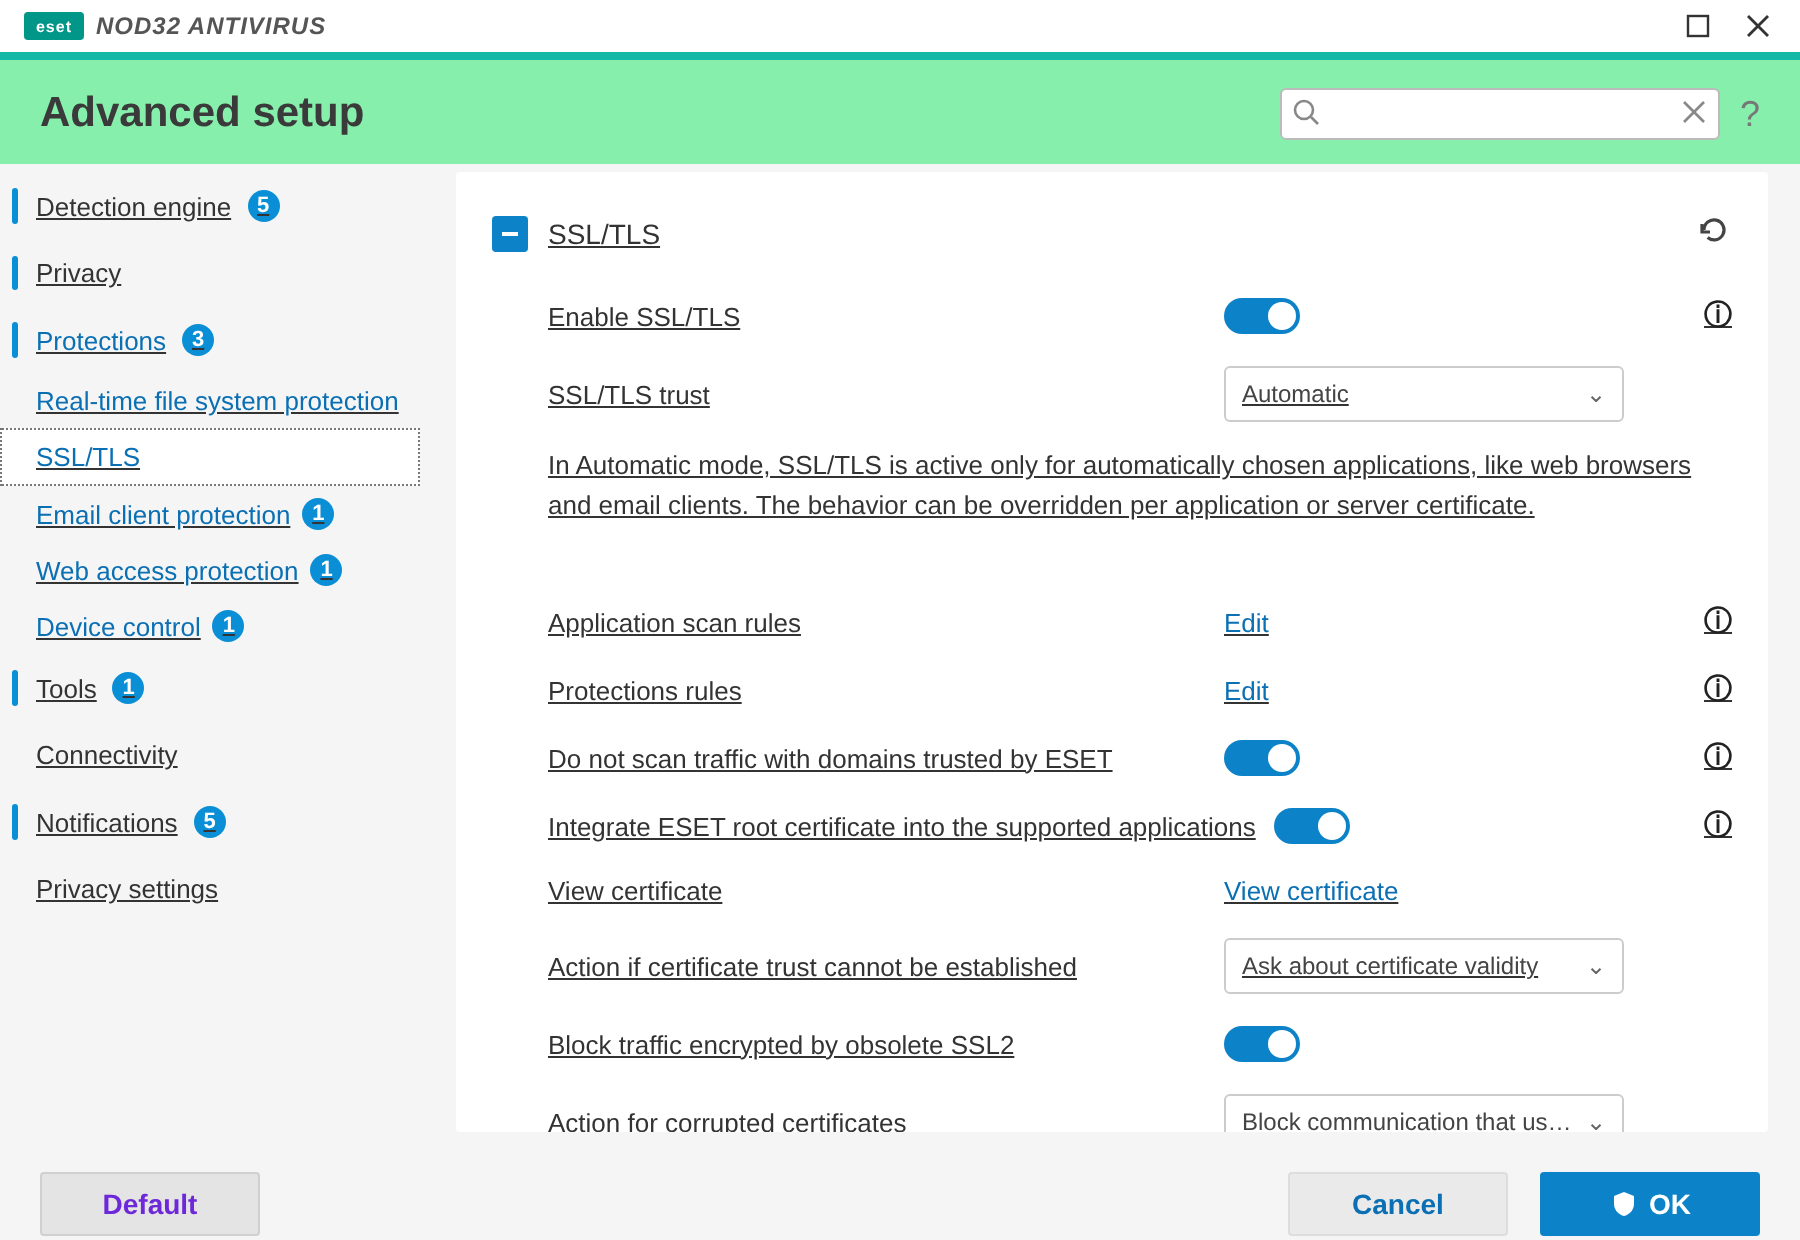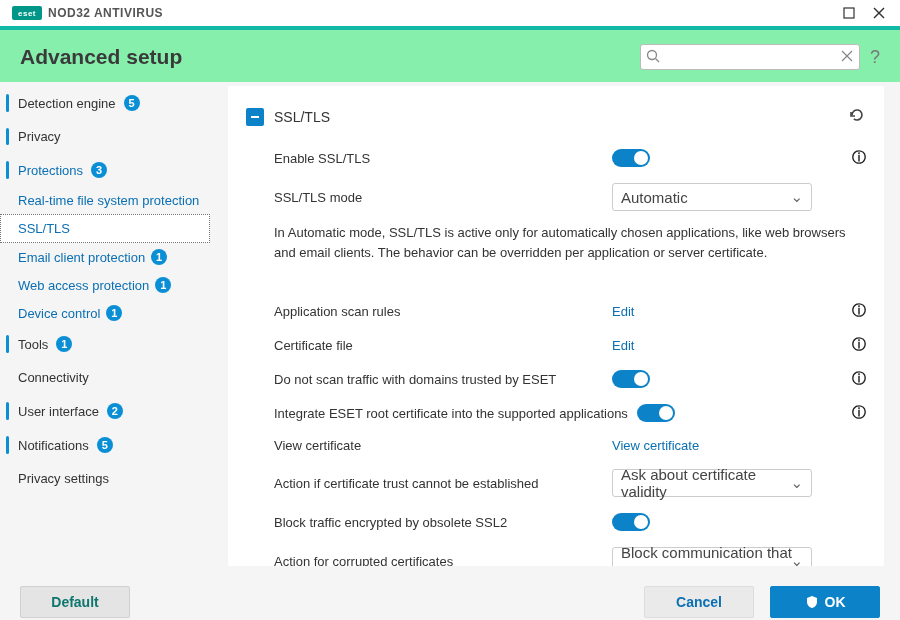--- a/index.html
+++ b/index.html
@@ -2,34 +2,34 @@
 <html><head>
 <meta charset="utf-8">
 <style>
 * { box-sizing: border-box; margin: 0; padding: 0; font-family: "Segoe UI", Arial, sans-serif; }
 body { width: 900px; height: 620px; background: #fff; overflow: hidden; font-size: 13px; color: #333; }
 
 .titlebar { height: 30px; display: flex; align-items: center; padding: 0 6px 0 12px; border-bottom: 4px solid #14b8a6; }
 .titlebar .logo { display: flex; align-items: center; gap: 6px; }
 .titlebar .logo-badge { width: 30px; height: 14px; background: #009688; border-radius: 2px; display: flex; align-items: center; justify-content: center; }
 .titlebar .logo-badge-text { color: #fff; font-size: 8px; font-weight: bold; letter-spacing: 0.5px; }
-.titlebar .product { font-size: 12px; color: #555; font-weight: 600; letter-spacing: 0.5px; }
+.titlebar .product { font-size: 12px; color: #555; font-weight: 600; letter-spacing: 0.5px; font-style: italic; }
 .titlebar .spacer { flex: 1; }
 .titlebar .winbtn { width: 30px; height: 24px; display: flex; align-items: center; justify-content: center; color: #333; }
 
 .headerbar { display: flex; align-items: center; padding: 14px 20px 12px 20px; background: #86efac; }
 .headerbar h1 { font-size: 21px; font-weight: 600; color: #3a3a3a; }
 .headerbar .spacer { flex: 1; }
 .searchwrap { position: relative; width: 220px; }
 .searchwrap input { width: 100%; height: 26px; border: 1px solid #bbb; border-radius: 3px; padding: 0 28px 0 26px; font-size: 13px; }
 .searchwrap .search-icon { position: absolute; left: 6px; top: 5px; color: #888; }
 .searchwrap .clear-icon { position: absolute; right: 6px; top: 5px; color: #888; }
 .help-icon { margin-left: 10px; color: #777; font-size: 18px; }
 
-.mainarea { display: flex; height: 492px; background: #f5f5f5; }
+.mainarea { display: flex; height: 492px; background: #f5f5f5; text-decoration: underline; }
 
 .sidebar { width: 220px; padding: 4px 10px 0 0; }
 .side-item { position: relative; padding: 9px 10px 9px 18px; color: #333; cursor: pointer; display: flex; align-items: center; gap: 8px; }
 .side-item.bar::before { content: ""; position: absolute; left: 6px; top: 8px; bottom: 8px; width: 3px; background: #0a8fd6; border-radius: 2px; }
 .side-sub { padding: 6px 10px 6px 18px; color: #0a6fb3; cursor: pointer; font-size: 13px; display: flex; align-items: center; gap: 6px; }
 .side-sub.selected { border: 1px dotted #777; background: #fff; padding-left: 17px; }
 .badge { background: #0a8fd6; color: #fff; border-radius: 8px; min-width: 16px; height: 16px; font-size: 11px; font-weight: bold; display: inline-flex; align-items: center; justify-content: center; padding: 0 4px; }
 .sub-group .side-sub { color: #0a6fb3; }
 .side-section-title { color: #0a6fb3; }
 
@@ -43,31 +43,31 @@
 .row .lbl { flex: 0 0 330px; color: #333; font-size: 13px; }
 .row .ctrl { flex: 1; display: flex; align-items: center; }
 .row .info { width: 20px; text-align: right; color: #222; }
 .info-glyph { font-weight: bold; font-size: 14px; }
 
 .desc { padding: 4px 0 14px 28px; color: #333; font-size: 13px; line-height: 1.5; }
 
 .toggle { width: 38px; height: 18px; background: #0c83c8; border-radius: 9px; position: relative; }
 .toggle::after { content: ""; position: absolute; right: 2px; top: 2px; width: 14px; height: 14px; background: #fff; border-radius: 50%; }
 
-.select { width: 200px; height: 28px; border: 1px solid #ccc; border-radius: 3px; background: #fff; display: flex; align-items: center; padding: 0 8px; color: #444; position: relative; font-size: 15px; }
+.select { width: 200px; height: 28px; border: 1px solid #ccc; border-radius: 3px; background: #fff; display: flex; align-items: center; padding: 0 8px; color: #444; position: relative; font-size: 12px; }
 .select .chev { position: absolute; right: 8px; color: #666; }
 
 .linkbtn { color: #0a6fb3; font-size: 13px; cursor: pointer; }
 
 .spacer-block { height: 18px; }
 
 .footer { height: 56px; display: flex; align-items: center; padding: 0 20px; gap: 16px; background: #f5f5f5; }
 .footer .spacer { flex: 1; }
 .btn { min-width: 110px; height: 32px; border: 1px solid #ccc; background: #eee; border-radius: 2px; display: flex; align-items: center; justify-content: center; font-size: 14px; gap: 6px; cursor: pointer; }
-.btn.default { background: #e4e4e4; color: #0f766e; border-color: #d0d0d0; font-weight: 600; }
+.btn.default { background: #e4e4e4; color: #6d28d9; border-color: #d0d0d0; font-weight: 600; }
 .btn.primary { background: #0c83c8; color: #fff; border-color: #0c83c8; font-weight: 600; }
 .btn.secondary { background: #eaeaea; color: #0a6fb3; border-color: #ddd; font-weight: 600; }
 .shield-icon { width: 14px; height: 14px; }
 </style>
 </head>
 <body>
 
 <div class="titlebar">
   <div class="logo">
     <span class="logo-badge">
@@ -145,24 +145,20 @@
       </div>
     </div>
     <div class="side-item bar">
       <span>Tools</span>
       <span class="badge">1</span>
     </div>
     <div class="side-item">
       <span>Connectivity</span>
     </div>
     <div class="side-item bar">
-      <span>User interface</span>
-      <span class="badge">2</span>
-    </div>
-    <div class="side-item bar">
       <span>Notifications</span>
       <span class="badge">5</span>
     </div>
     <div class="side-item">
       <span>Privacy settings</span>
     </div>
   </div>
 
   <div class="content">
     <div class="section-head">
@@ -182,21 +178,21 @@
 
     <div class="row">
       <div class="lbl">Enable SSL/TLS</div>
       <div class="ctrl">
           <div class="toggle"></div>
         </div>
       <div class="info"><span class="info-glyph">ⓘ</span></div>
     </div>
 
     <div class="row">
-      <div class="lbl">SSL/TLS mode</div>
+      <div class="lbl">SSL/TLS trust</div>
       <div class="ctrl">
         <div class="select">
           <span>Automatic</span>
           <span class="chev">⌄</span>
         </div>
       </div>
       <div class="info"></div>
     </div>
 
     <div class="desc">In Automatic mode, SSL/TLS is active only for automatically chosen applications, like web browsers and email clients. The behavior can be overridden per application or server certificate.</div>
@@ -205,21 +201,21 @@
 
     <div class="row">
       <div class="lbl">Application scan rules</div>
       <div class="ctrl">
           <span class="linkbtn">Edit</span>
         </div>
       <div class="info"><span class="info-glyph">ⓘ</span></div>
     </div>
 
     <div class="row">
-      <div class="lbl">Certificate file</div>
+      <div class="lbl">Protections rules</div>
       <div class="ctrl">
           <span class="linkbtn">Edit</span>
         </div>
       <div class="info"><span class="info-glyph">ⓘ</span></div>
     </div>
 
     <div class="row">
       <div class="lbl">Do not scan traffic with domains trusted by ESET</div>
       <div class="ctrl">
           <div class="toggle"></div>

